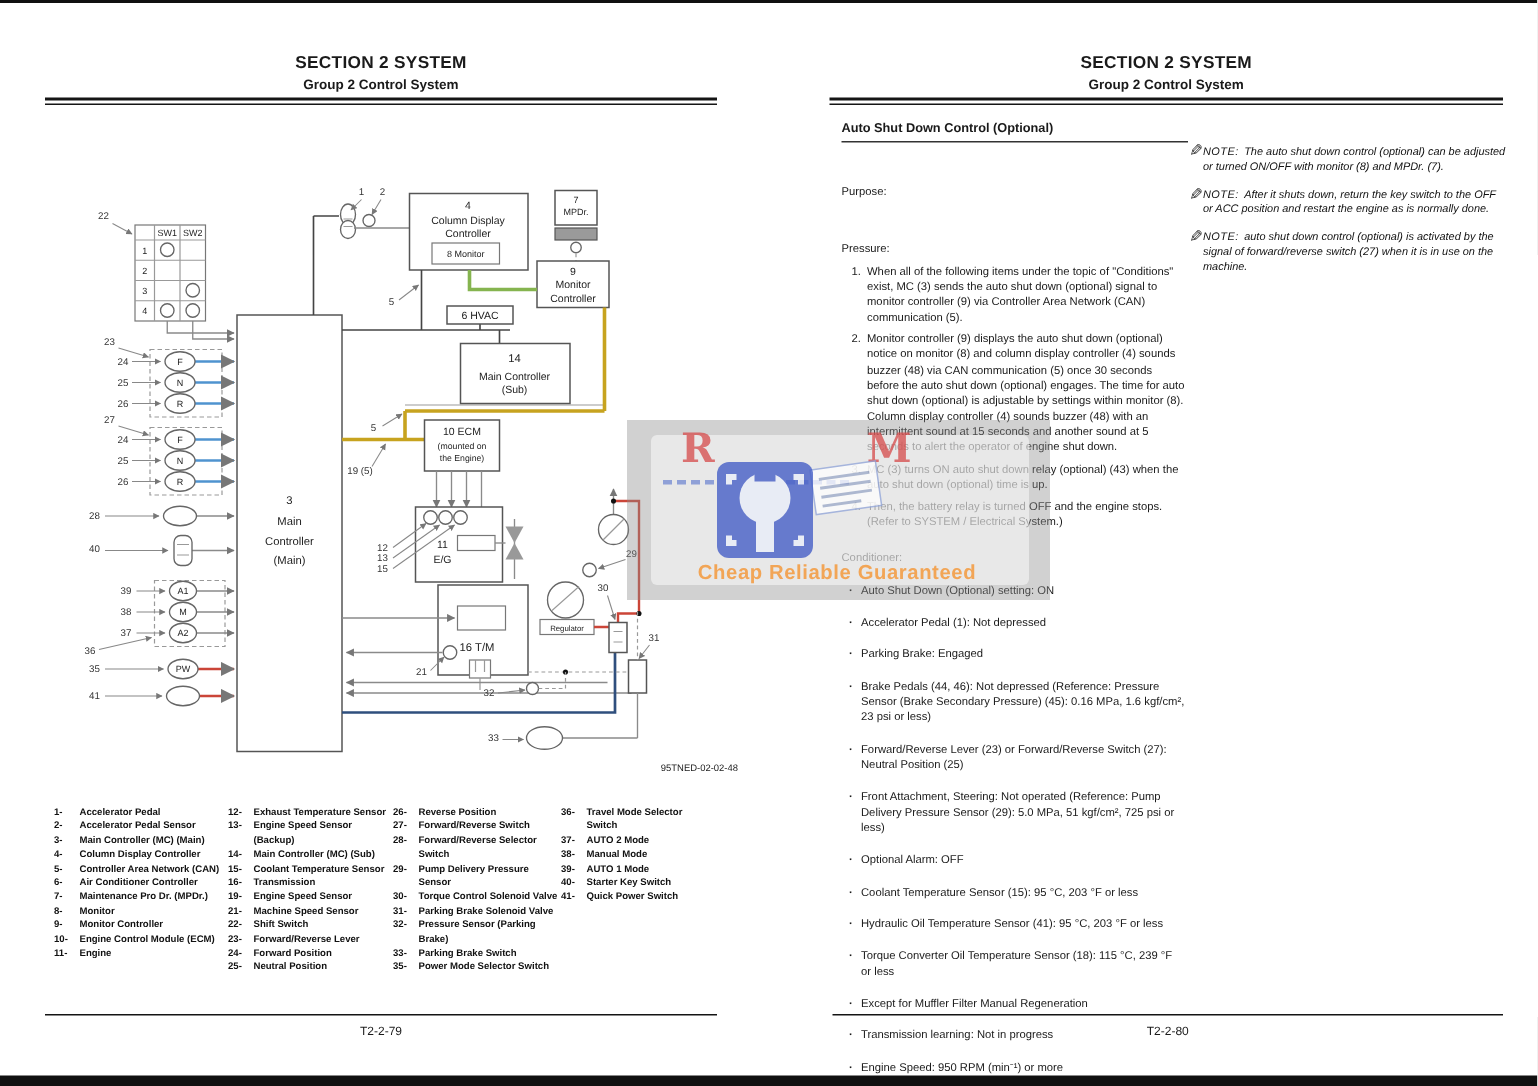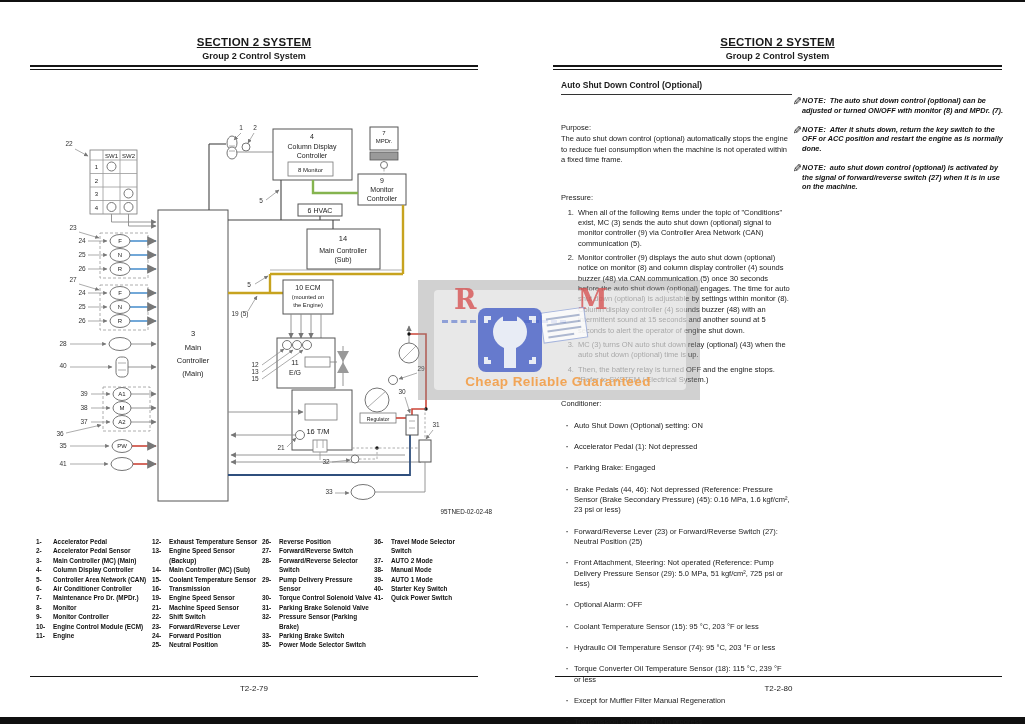--- a/index.html
+++ b/index.html
@@ -6,21 +6,21 @@
   .sheet{position:relative;width:1025px;height:724px;background:#ffffff;overflow:hidden;
          font-family:"Liberation Sans",sans-serif;color:#1a1a1a;}
   .edge-top{position:absolute;left:0;top:0;width:100%;height:2px;background:#101010;}
   .edge-bottom{position:absolute;left:0;top:717px;width:100%;height:7px;background:#101010;}
 
   
   .page{position:absolute;top:36px;}
   #left-page{left:30px;width:448px;}
   #right-page{left:553px;width:449px;}
   .hdr{text-align:center;}
-  .hdr .h1{font-size:11.5px;font-weight:bold;letter-spacing:.2px;text-decoration:underline;}
+  .hdr .h1{font-size:11.5px;font-weight:bold;letter-spacing:.2px;}
   .hdr .h2{font-size:9px;font-weight:bold;margin-top:3px;}
   .rule-double{margin-top:4px;height:2px;border-top:2px solid #151515;border-bottom:1px solid #151515;}
   .footer{position:absolute;width:448px;top:676px;border-top:1.5px solid #141414;text-align:center;}
   .footer .pn{font-size:8px;padding-top:5px;display:inline-block;}
   #footer-left{left:30px;}
   #footer-right{left:555px;width:447px;}
 
   
   #diagram{position:absolute;left:55px;top:122px;}
   .bx{fill:#fff;stroke:#555;stroke-width:1;}
@@ -60,21 +60,21 @@
   ol.op{margin:2px 0 0 0;padding-left:15px;}
   ol.op li{padding-left:2px;margin-top:4px;}
   ul.cond{margin:1px 0 0 0;padding-left:4px;list-style:none;}
   ul.cond li{position:relative;padding-left:9px;margin-top:11px;}
   ul.cond li::before{content:"\00b7";position:absolute;left:1px;font-weight:bold;}
 
   
   #notes{position:absolute;left:788px;top:96px;width:216px;font-size:7.3px;line-height:1.34;}
   .note{display:flex;margin-bottom:9px;}
   .note-icon{width:14px;flex:none;font-size:11px;line-height:1;transform:scaleX(-1);color:#222;}
-  .note-body{flex:1;font-style:italic;color:#111;font-weight:bold;}
+  .note-body{flex:1;font-style:italic;color:#111;}
   .note-label{letter-spacing:.3px;}
 
   
   #wm{position:absolute;left:418px;top:280px;width:282px;height:120px;z-index:40;pointer-events:none;
       background:rgba(140,140,140,.40);}
   .wm-inner{position:absolute;left:16px;top:10px;width:252px;height:100px;background:rgba(255,255,255,.50);border-radius:4px;}
   .wm-rm{position:absolute;left:36px;top:4px;font-family:"DejaVu Serif",serif;font-weight:bold;
          font-size:27px;color:rgba(214,80,80,.78);letter-spacing:46px;}
   .wm-dash1{position:absolute;left:24px;top:40px;width:34px;border-top:3px dashed rgba(70,100,200,.55);}
   .wm-dash2{position:absolute;left:106px;top:40px;width:42px;border-top:3px dashed rgba(70,100,200,.55);}
@@ -554,41 +554,40 @@
     <div class="hdr">
       <div class="h1">SECTION 2 SYSTEM</div>
       <div class="h2">Group 2 Control System</div>
       <div class="rule-double"></div>
     </div>
 
     <div class="rp-title">Auto Shut Down Control (Optional)</div>
 
     <div class="rp-col">
       <div class="sec-h">Purpose:</div>
-      <div class="para">The auto shut down control (optional) automatically stops the engine to reduce fuel consumption when the machine is not operated within a fixed time frame.</div>
 
       <div class="sec-h">Pressure:</div>
       <ol class="op" id="op-list">
           <li>When all of the following items under the topic of "Conditions" exist, MC (3) sends the auto shut down (optional) signal to monitor controller (9) via Controller Area Network (CAN) communication (5).</li>
           <li>Monitor controller (9) displays the auto shut down (optional) notice on monitor (8) and column display controller (4) sounds buzzer (48) via CAN communication (5) once 30 seconds before the auto shut down (optional) engages. The time for auto shut down (optional) is adjustable by settings within monitor (8). Column display controller (4) sounds buzzer (48) with an intermittent sound at 15 seconds and another sound at 5 seconds to alert the operator of engine shut down.</li>
           <li>MC (3) turns ON auto shut down relay (optional) (43) when the auto shut down (optional) time is up.</li>
           <li>Then, the battery relay is turned OFF and the engine stops. (Refer to SYSTEM / Electrical System.)</li>
         </ol>
 
       <div class="sec-h" style="margin-top:14px;">Conditioner:</div>
       <ul class="cond" id="cond-list">
           <li>Auto Shut Down (Optional) setting: ON</li>
           <li>Accelerator Pedal (1): Not depressed</li>
           <li>Parking Brake: Engaged</li>
           <li>Brake Pedals (44, 46): Not depressed (Reference: Pressure Sensor (Brake Secondary Pressure) (45): 0.16 MPa, 1.6 kgf/cm², 23 psi or less)</li>
           <li>Forward/Reverse Lever (23) or Forward/Reverse Switch (27): Neutral Position (25)</li>
           <li>Front Attachment, Steering: Not operated (Reference: Pump Delivery Pressure Sensor (29): 5.0 MPa, 51 kgf/cm², 725 psi or less)</li>
           <li>Optional Alarm: OFF</li>
           <li>Coolant Temperature Sensor (15): 95 °C, 203 °F or less</li>
-          <li>Hydraulic Oil Temperature Sensor (74): 95 °C, 203 °F or less</li>
+          <li>Hydraulic Oil Temperature Sensor (41): 95 °C, 203 °F or less</li>
           <li>Torque Converter Oil Temperature Sensor (18): 115 °C, 239 °F or less</li>
           <li>Except for Muffler Filter Manual Regeneration</li>
           <li>Transmission learning: Not in progress</li>
           <li>Engine Speed: 950 RPM (min⁻¹) or more</li>
         </ul>
     </div>
   </div>
 
   <div id="notes">
       <div class="note">

